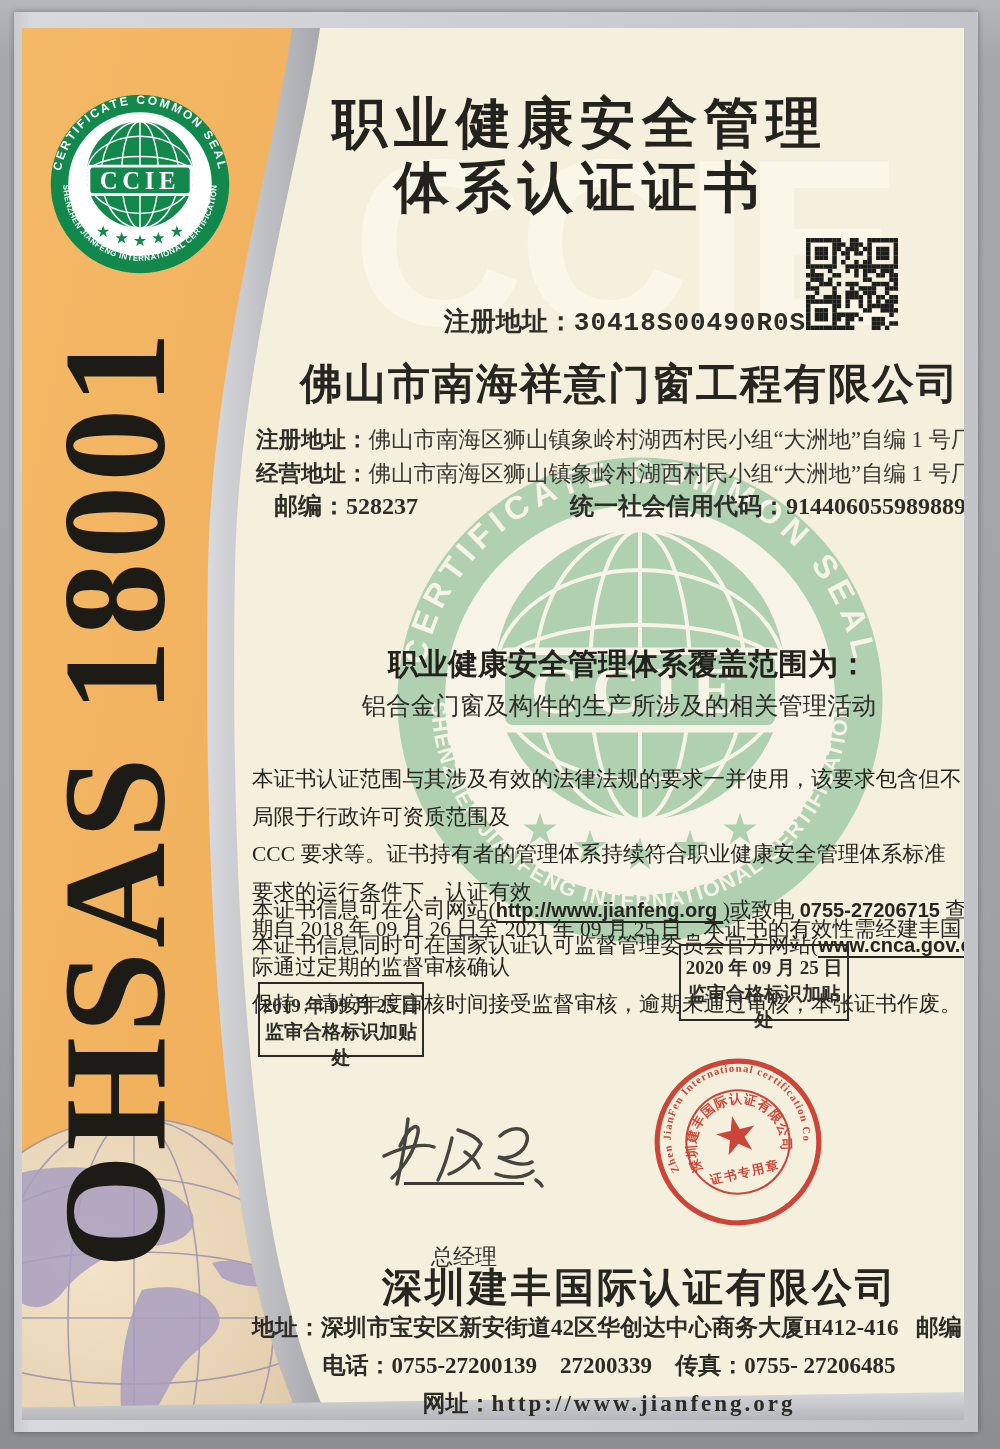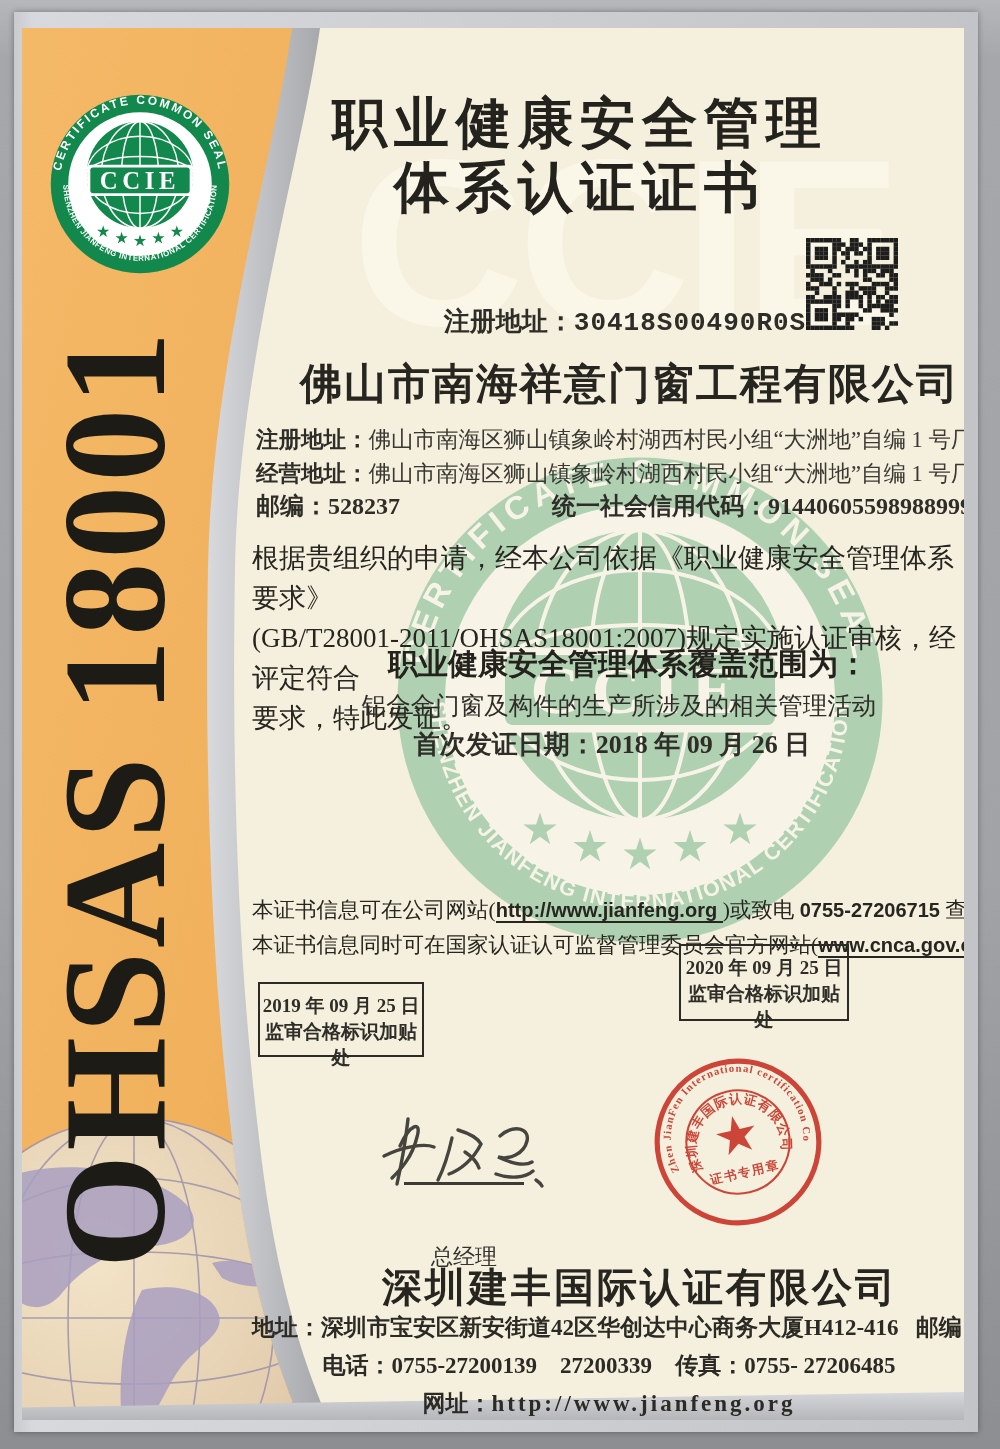--- a/index.html
+++ b/index.html
@@ -27,21 +27,21 @@
               color:#1c1b16;letter-spacing:4px;}
   .title{left:298px;top:64px;width:520px;font-size:55px;font-weight:700;letter-spacing:7px;
          line-height:64px;color:#23221d;z-index:4;}
   .certno{left:343px;top:276px;width:520px;font-size:26px;font-weight:700;z-index:4;}
   .certno .num{font-family:Liberation Mono, monospace;letter-spacing:1px;}
   .qr{left:784px;top:210px;width:92px;height:92px;z-index:4;}
   .company{left:228px;top:328px;width:760px;font-size:42px;font-weight:700;letter-spacing:2px;
            color:#26251f;z-index:4;}
   .addr{left:234px;width:700px;font-size:22.5px;color:#3a3933;z-index:4;white-space:nowrap;}
   .lbl{font-weight:700;color:#2e2d28;}
-  .postal-row{z-index:4;font-size:24px;font-weight:700;white-space:nowrap;}
+  .postal-row{z-index:4;font-size:24px;font-weight:700;white-space:nowrap;margin-left:18px;}
   .grant{left:230px;top:510px;width:712px;font-size:27px;line-height:40px;color:#26251f;z-index:4;}
   .scope-h{left:246px;top:616px;width:720px;font-size:30px;font-weight:700;color:#23221c;z-index:4;}
   .scope-t{left:237px;top:661px;width:720px;font-size:24.5px;color:#2e2d28;z-index:4;}
   .first-issue{left:230px;top:699px;width:720px;font-size:26px;font-weight:700;z-index:4;}
   .terms{left:230px;top:733px;width:714px;font-size:21.5px;line-height:37.5px;color:#26251f;z-index:4;}
   .infoline{left:230px;width:714px;font-size:21.5px;color:#26251f;z-index:4;white-space:nowrap;}
   .u{font-weight:700;border-bottom:2px solid #26251f;font-family:"Liberation Sans",sans-serif;font-size:20px;}
   .b{font-weight:700;font-family:"Liberation Sans",sans-serif;font-size:20px;}
   .audit-box{border:2px solid #2b2a26;z-index:4;text-align:center;font-weight:700;font-size:19px;
              color:#2e2d28;padding-top:9px;line-height:26px;background:transparent;}
@@ -434,30 +434,30 @@
         <span class="lbl">经营地址：</span><span>佛山市南海区狮山镇象岭村湖西村民小组“大洲地”自编 1 号厂房</span>
       </div>
 
       <div class="abs postal-row ink" style="left:234px;top:462px;">
         <span>邮编：</span><span>528237</span>
       </div>
       <div class="abs postal-row ink" style="left:530px;top:462px;">
         <span>统一社会信用代码：</span><span>91440605598988999A</span>
       </div>
 
-      <div class="abs grant">
-        <div>根据贵组织的申请，经本公司依据《职业健康安全管理体系要求》</div>
-        <div>(GB/T28001-2011/OHSAS18001:2007)规定实施认证审核，经评定符合</div>
-        <div>要求，特此发证。</div>
-      </div>
 
       <div class="abs scope-h ctr">职业健康安全管理体系覆盖范围为：</div>
       <div class="abs scope-t ctr">铝合金门窗及构件的生产所涉及的相关管理活动</div>
-      <div class="abs first-issue ctr ink">首次发证日期：2018 年 09 月 26 日</div>
-
+
+      <div class="abs terms">
+        <div>本证书认证范围与其涉及有效的法律法规的要求一并使用，该要求包含但不局限于行政许可资质范围及</div>
+        <div>CCC 要求等。证书持有者的管理体系持续符合职业健康安全管理体系标准要求的运行条件下，认证有效</div>
+        <div>期自 2018 年 09 月 26 日至 2021 年 09 月 25 日，本证书的有效性需经建丰国际通过定期的监督审核确认</div>
+        <div>保持，请按年度审核时间接受监督审核，逾期未通过审核，本张证书作废。</div>
+      </div>
 
       <div class="abs infoline" style="top:867px;">
         <span>本证书信息可在公司网站(</span><span class="u">http://www.jianfeng.org </span><span>)或致电 </span><span class="b">0755-27206715</span><span> 查询。</span>
       </div>
       <div class="abs infoline" style="top:902px;">
         <span>本证书信息同时可在国家认证认可监督管理委员会官方网站(</span><span class="u">www.cnca.gov.cn </span>
       </div>
 
       <div class="abs audit-box" style="left:236px;top:954px;width:162px;height:62px;">
         <div>2019 年 09 月 25 日</div>

